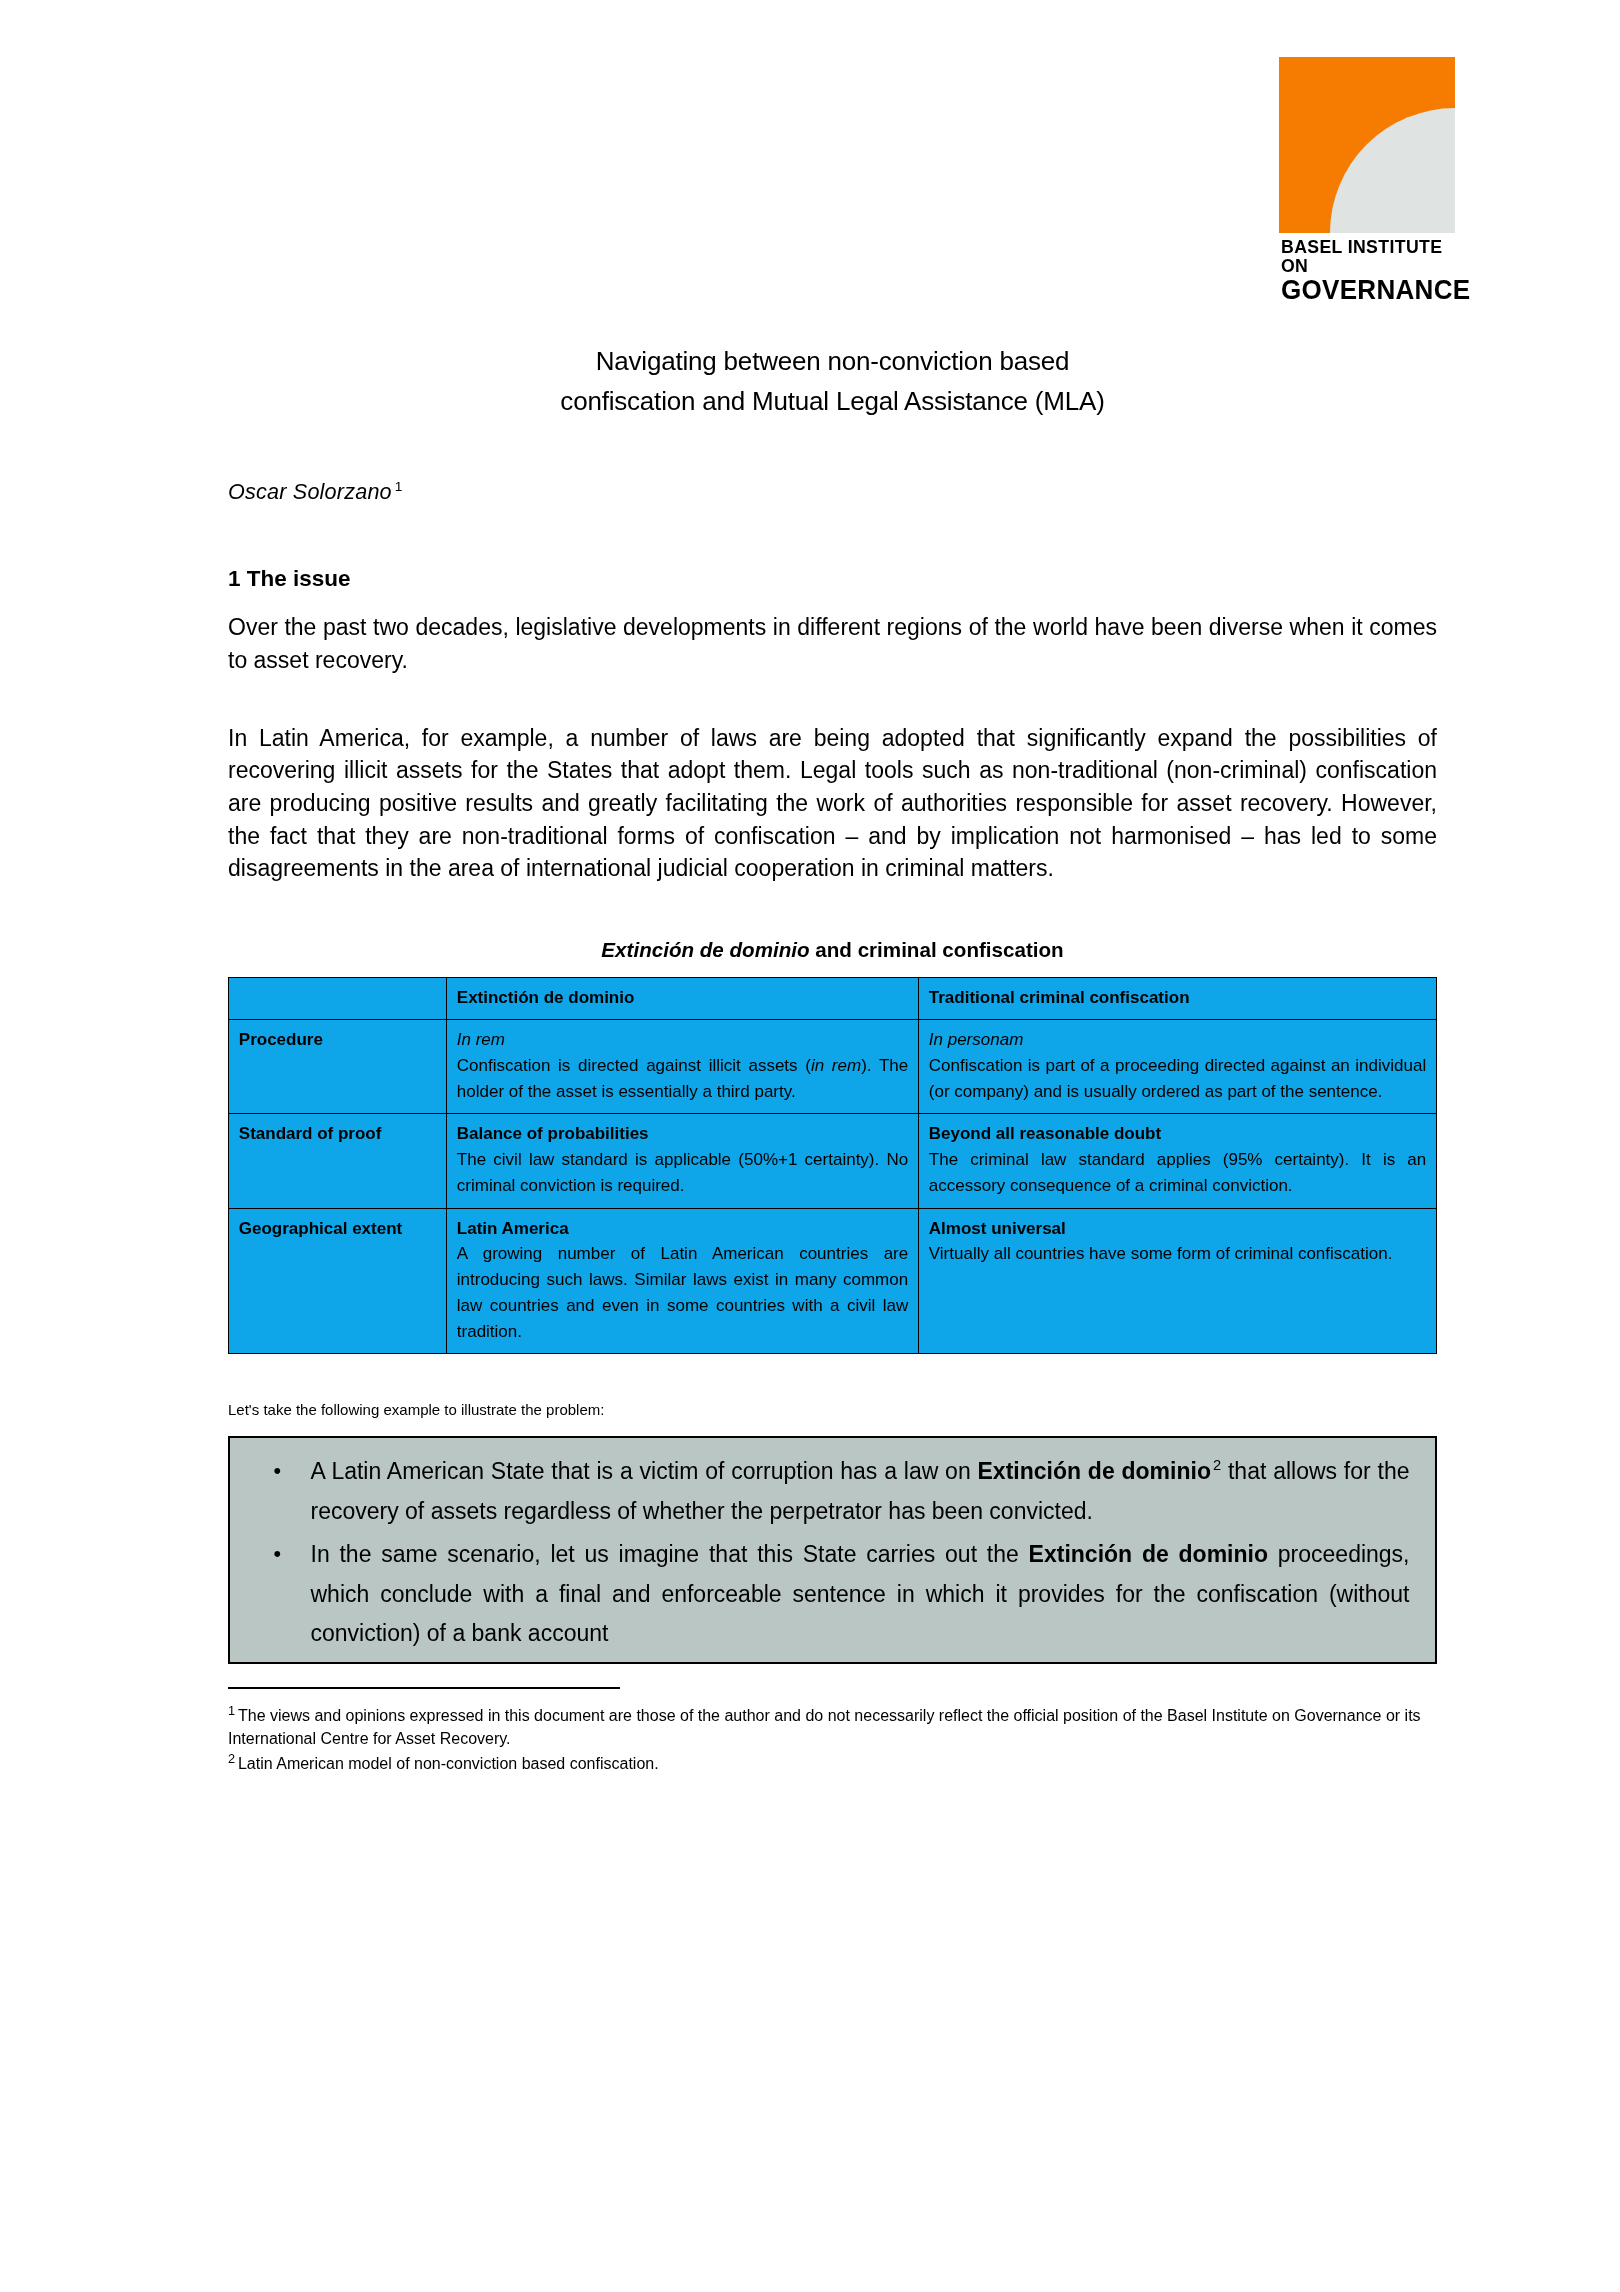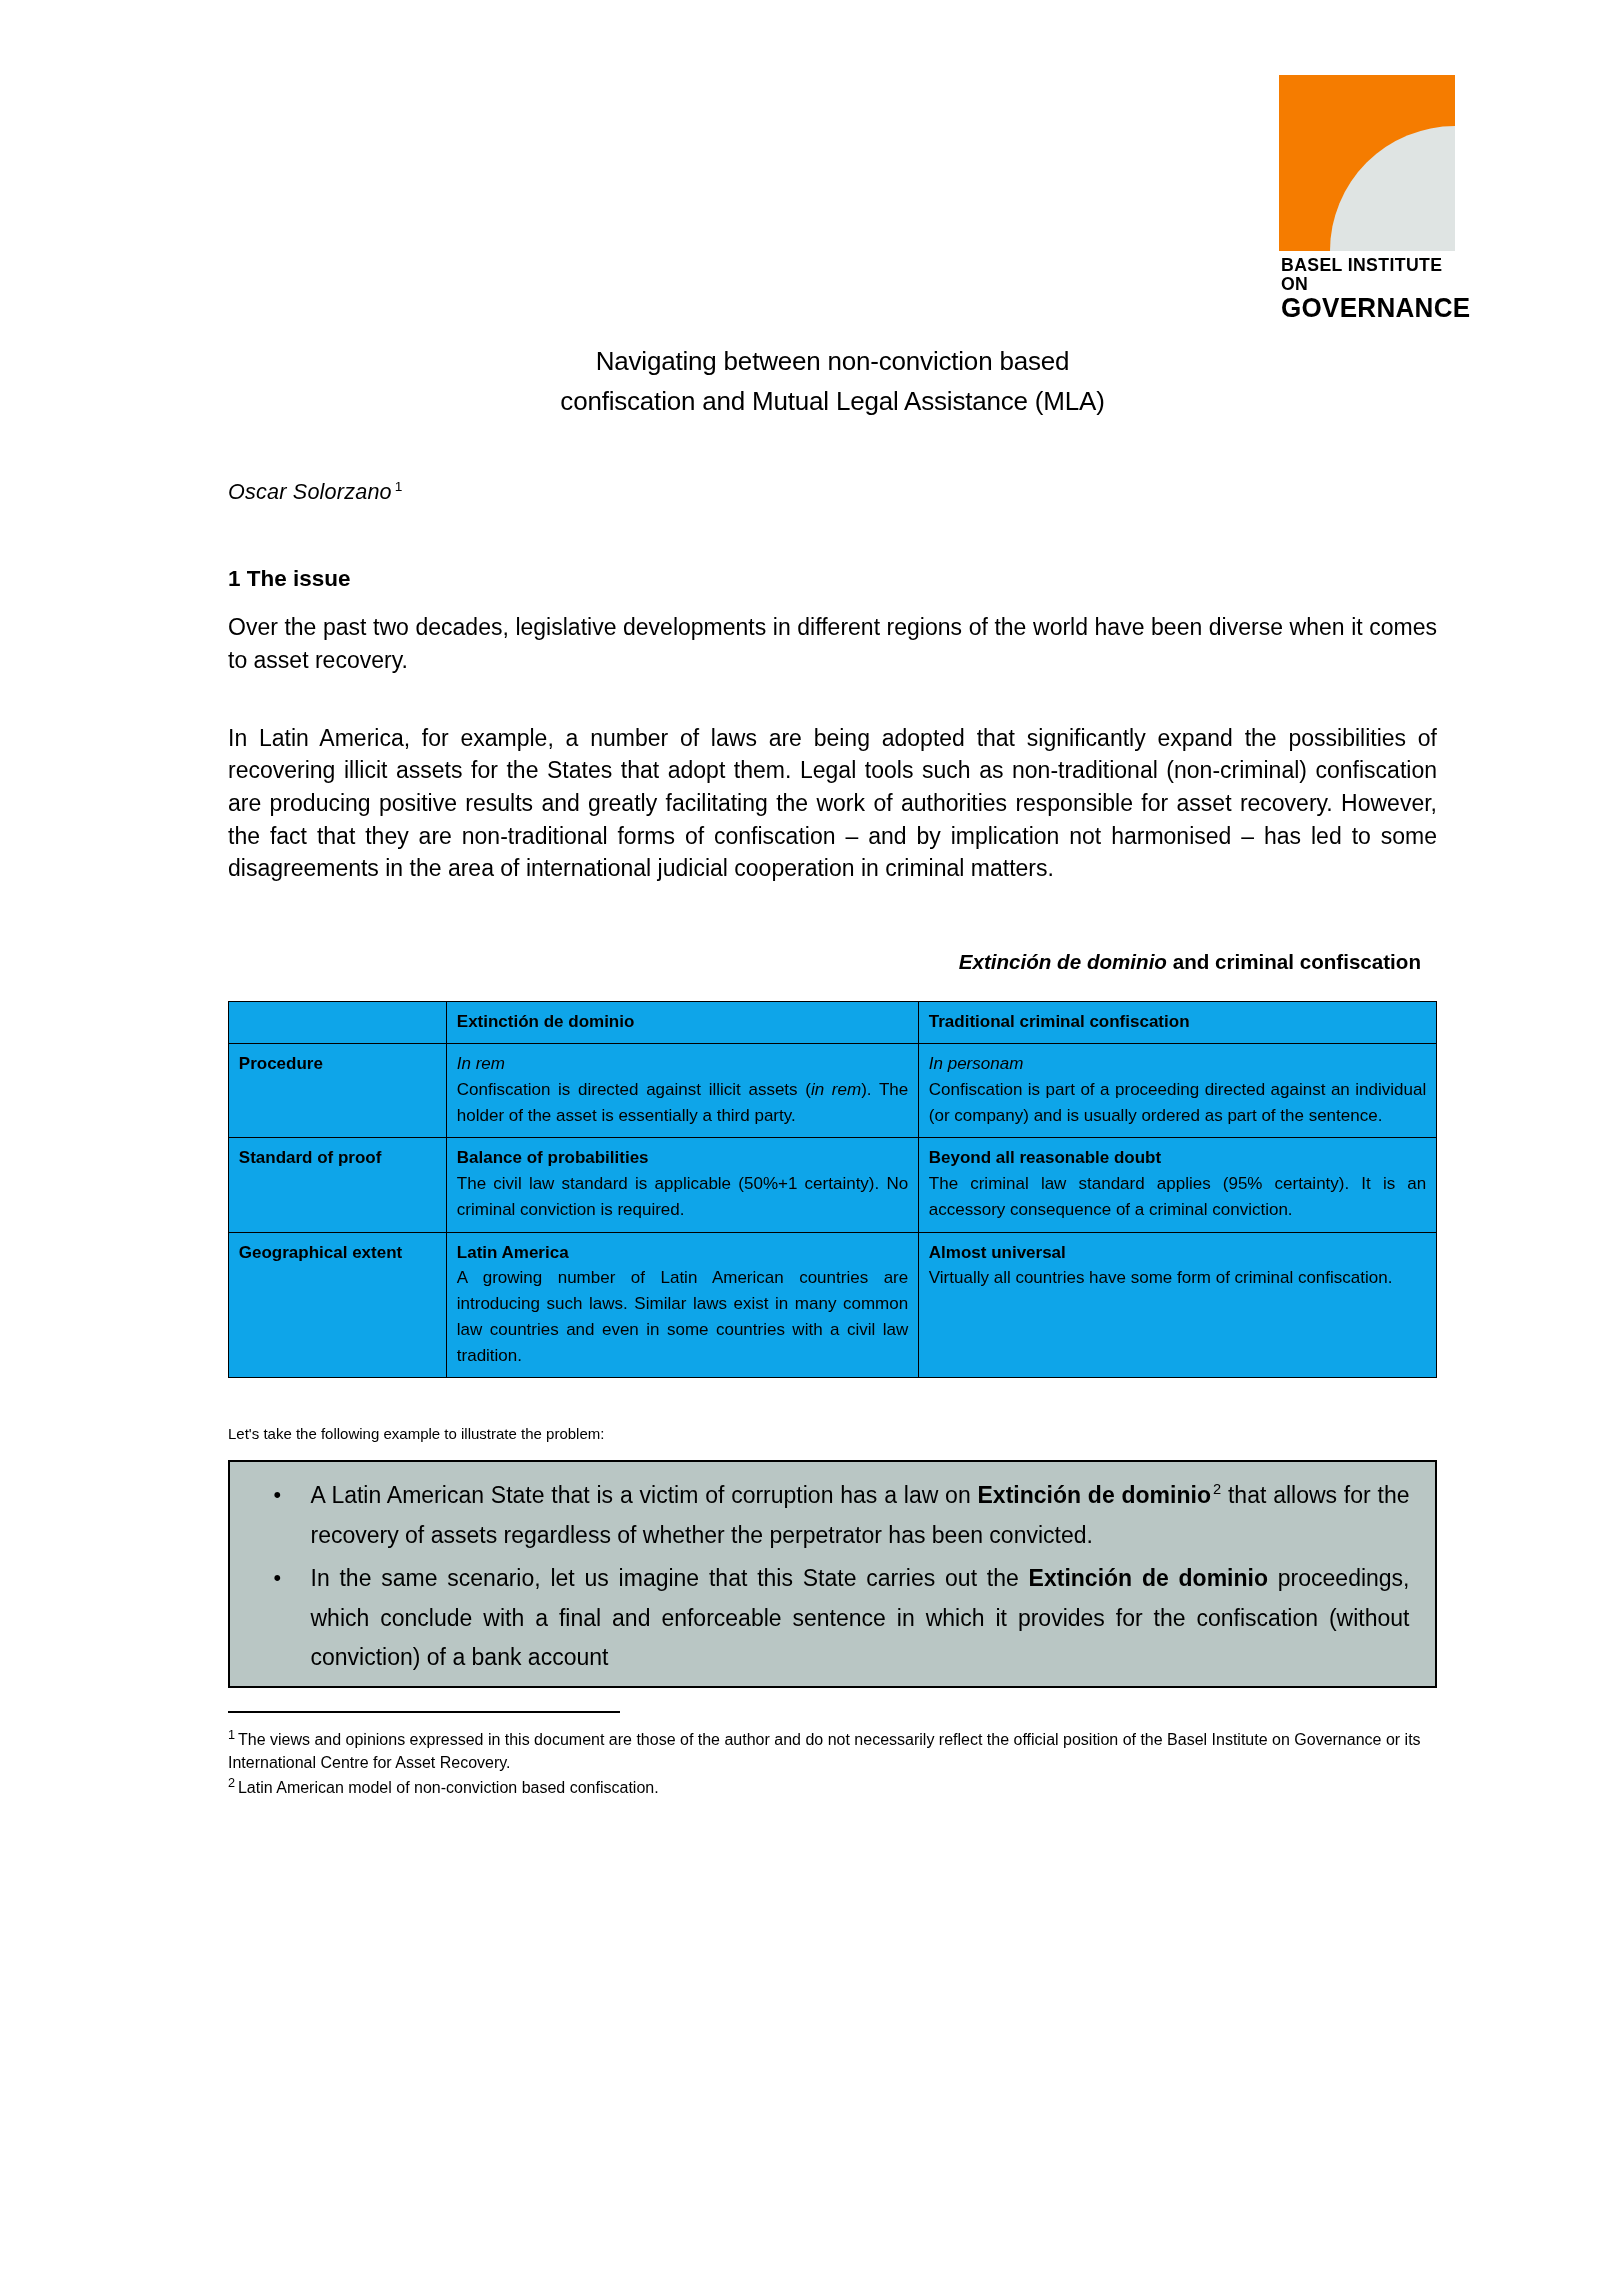--- a/index.html
+++ b/index.html
@@ -16,21 +16,21 @@
     width: 1620px;
     height: 2293px;
     background: #ffffff;
     overflow: hidden;
     box-sizing: border-box;
   }
 
   
   .logo-block {
     position: absolute;
-    top: 75px;
+    top: 57px;
     left: 1279px;
     width: 176px;
   }
   .logo-mark {
     position: relative;
     width: 176px;
     height: 176px;
     background: #f57c00;
     overflow: hidden;
   }
@@ -109,26 +109,26 @@
     padding-top: 21.6px;
     font-size: 23px;
     line-height: 1.42;
     text-align: justify;
   }
   p.body-text.first { padding-top: 19.6px; }
   p.body-text.para2 { padding-top: 45px; }
 
   
   .table-caption {
-    margin: 16px;
+    margin: 4px;
     padding-top: 49px;
     padding-bottom: 10.8px;
     font-size: 20.6px;
     font-weight: bold;
-    text-align: right;
+    text-align: center;
   }
   .table-caption em {
     font-style: italic;
     font-weight: bold;
   }
 
   table.cmp {
     border-collapse: collapse;
     width: 1209px;
     table-layout: fixed;

